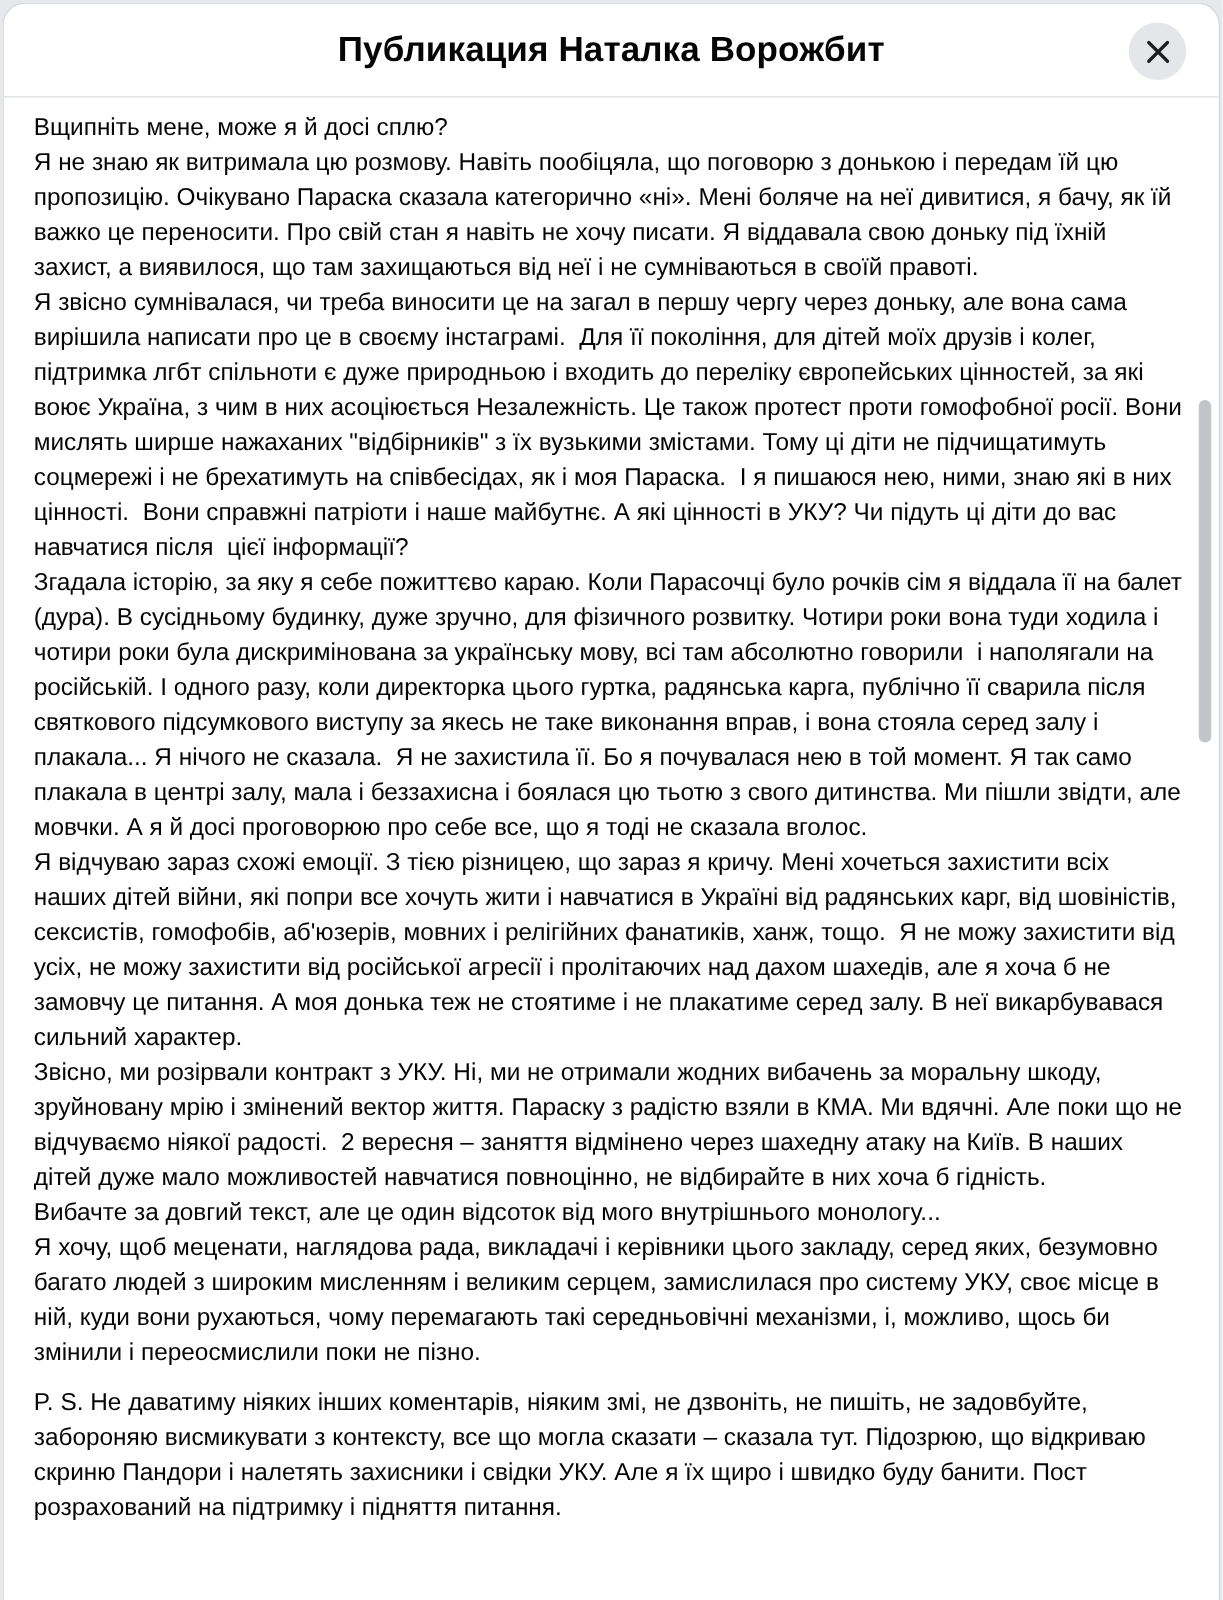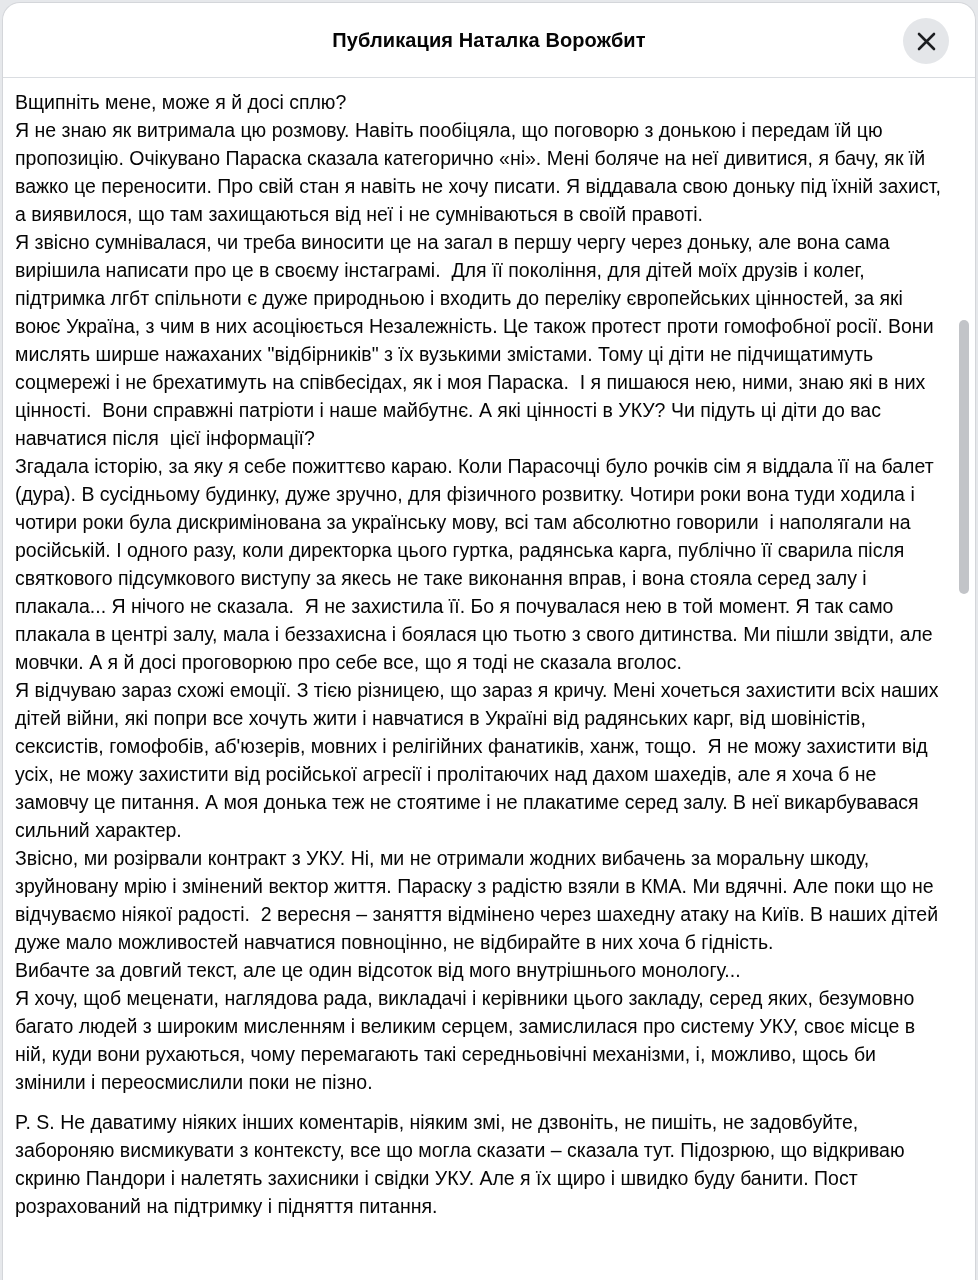--- a/index.html
+++ b/index.html
@@ -30,21 +30,21 @@
   .modal-header {
     position: relative;
     height: 74px;
     border-bottom: 1px solid #dadde1;
     display: flex;
     align-items: center;
     justify-content: center;
   }
   .modal-title {
     margin: 0;
-    font-size: 20px;
+    font-size: 28px;
     font-weight: bold;
     color: #050505;
     letter-spacing: 0.1px;
   }
   .close-button {
     position: absolute;
     right: 26px;
     top: 15px;
     width: 46px;
     height: 46px;
@@ -54,21 +54,21 @@
     padding: 0;
     display: flex;
     align-items: center;
     justify-content: center;
     cursor: pointer;
   }
   .close-button svg {
     display: block;
   }
   .post-body {
-    padding: 10px 28px 0 12px;
+    padding: 10px 28px 0 24px;
     font-size: 19.5px;
     line-height: 28px;
     color: #050505;
   }
   .para {
     margin: 0;
     white-space: pre-wrap;
   }
   .ps-para {
     margin: 12px 0 0 0;

